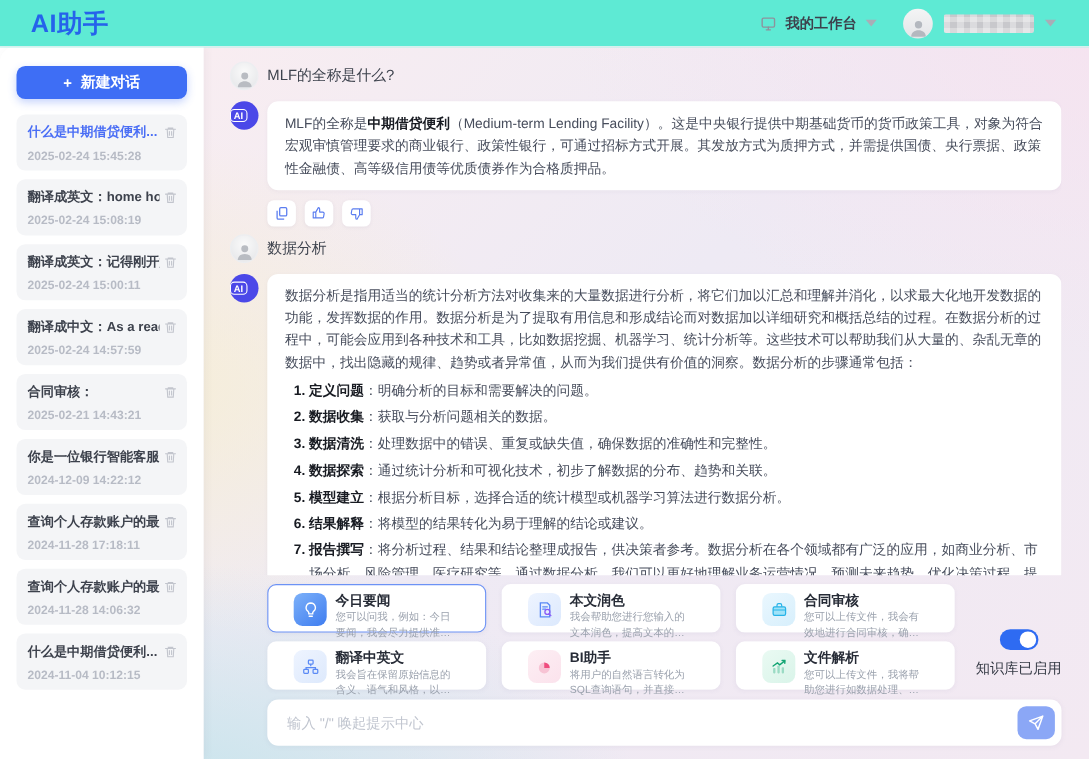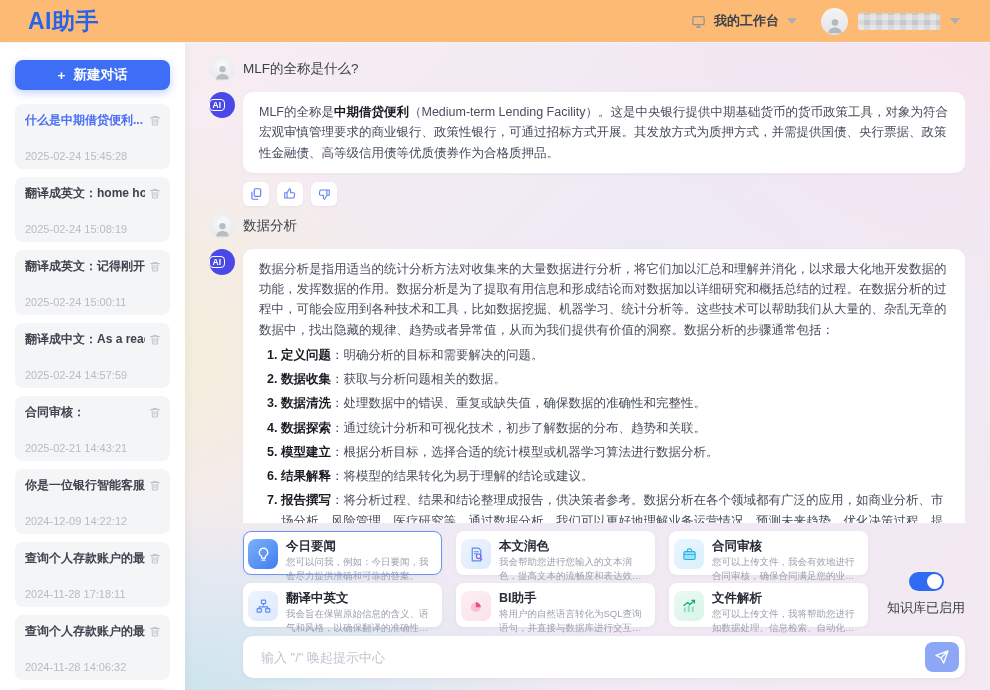--- a/index.html
+++ b/index.html
@@ -1,21 +1,21 @@
 <!DOCTYPE html>
 <html><head>
 <meta charset="utf-8">
 <style>
   html,body{margin:0;padding:0;}
   body{width:990px;height:690px;overflow:hidden;background:#fff;
        font-family:"Liberation Sans","DejaVu Sans",sans-serif;}
   .page{position:relative;width:990px;height:690px;overflow:hidden;}
 
   
-  .header{position:absolute;top:0;left:0;right:0;height:42px;background:#fdba74;
+  .header{position:absolute;top:0;left:0;right:0;height:42px;background:#5eead4;
           display:flex;align-items:center;z-index:10;border-bottom:1px solid #f3f3f5;}
   .logo{margin-left:28px;font-size:23px;font-weight:800;color:#2563eb;letter-spacing:.5px;}
   .header-right{margin-left:auto;margin-right:30px;display:flex;align-items:center;gap:10px;}
   .workspace{display:flex;align-items:center;gap:8px;color:#3d424d;font-size:13px;font-weight:600;cursor:pointer;}
   .workspace svg{color:#8d929c;}
   .caret{width:0;height:0;border-left:5px solid transparent;border-right:5px solid transparent;
          border-top:6px solid #a9adb6;display:inline-block;}
   .user-avatar{width:27px;height:27px;border-radius:50%;background:linear-gradient(180deg,#f4f4f5,#e4e5e8);
          display:flex;align-items:flex-end;justify-content:center;overflow:hidden;margin-left:14px;}
   .redacted{width:82px;height:17px;border-radius:2px;
@@ -28,21 +28,21 @@
            box-shadow:2px 0 8px rgba(80,90,110,.06);border-radius:14px 0 0 0;
            padding:18px 15px 0 15px;box-sizing:border-box;z-index:5;}
   .new-chat{height:30px;border-radius:8px;background:#3e6ef5;color:#fff;font-size:13.5px;font-weight:600;
             display:flex;align-items:center;justify-content:center;gap:8px;cursor:pointer;
             box-shadow:0 3px 8px rgba(62,110,245,.3);margin-bottom:14px;}
   .conv-item{background:#f4f5f7;border-radius:8px;padding:8px 9px 7px 10px;margin-bottom:8px;cursor:pointer;}
   .conv-top{display:flex;align-items:center;}
   .conv-title{flex:1;font-size:12px;font-weight:600;color:#3d424d;white-space:nowrap;overflow:hidden;}
   .conv-item.active .conv-title{color:#4a6ef5;}
   .trash{color:#c2c5cd;display:flex;margin-left:4px;flex:0 0 auto;}
-  .conv-time{font-size:11px;color:#b7bbc5;margin-top:21px;}
+  .conv-time{font-size:11px;color:#b7bbc5;margin-top:7px;font-weight:bold;}
 
   
   .main{position:absolute;left:185px;top:42px;right:0;bottom:0;box-sizing:border-box;
         display:flex;flex-direction:column;padding:10px 25px 12px 24px;
         background:
          radial-gradient(820px 420px at -6% 108%, rgba(185,226,233,.8), rgba(185,226,233,0) 55%),
          radial-gradient(640px 420px at -8% 48%, rgba(246,238,212,.9), rgba(246,238,212,0) 55%),
          radial-gradient(900px 520px at 110% -6%, rgba(247,226,239,.95), rgba(247,226,239,0) 62%),
          linear-gradient(135deg,#f8edf1 0%,#eeeaf4 45%,#f3e9f2 100%);}
   .chat{flex:1 1 auto;min-height:0;overflow:hidden;display:flex;flex-direction:column;}
@@ -62,21 +62,21 @@
   .action-btn{width:26px;height:24px;border-radius:6px;background:#fff;color:#5b7df0;cursor:pointer;
               display:flex;align-items:center;justify-content:center;box-shadow:0 1px 3px rgba(120,120,150,.08);}
   ol.steps{margin:5px 0 0;padding-left:22px;}
   ol.steps li{margin-bottom:4px;}
   ol.steps li::marker{color:#181b22;font-weight:700;}
 
   
   .cards-wrap{flex:0 0 auto;display:flex;align-items:flex-end;margin:8px 0 0 34px;}
   .cards-grid{display:grid;grid-template-columns:repeat(3,199px);gap:8px 14px;}
   .card{background:#fff;border:1px solid rgba(255,255,255,.6);border-radius:8px;height:44px;box-sizing:border-box;
-        padding:6px 4px;display:flex;gap:8px;align-items:flex-start;cursor:pointer;
+        padding:6px 23px;display:flex;gap:8px;align-items:flex-start;cursor:pointer;
         box-shadow:0 1px 4px rgba(120,120,150,.07);}
   .card.active{border:1px solid #6c92f5;}
   .card-icon{flex:0 0 30px;width:30px;height:30px;border-radius:8px;display:flex;align-items:center;justify-content:center;margin-top:1px;}
   .ic-bulb{background:linear-gradient(140deg,#7db1f9,#3f7df0);}
   .ic-polish{background:linear-gradient(140deg,#eef4ff,#dce9fd);}
   .ic-contract{background:linear-gradient(140deg,#eaf7fe,#d7effc);}
   .ic-translate{background:linear-gradient(140deg,#eef4ff,#dde9fc);}
   .ic-bi{background:linear-gradient(140deg,#fdeff4,#fbe2ec);}
   .ic-file{background:linear-gradient(140deg,#eafaf3,#d9f4e9);}
   .card-title{font-size:12.5px;font-weight:700;color:#262b36;line-height:1.3;}

